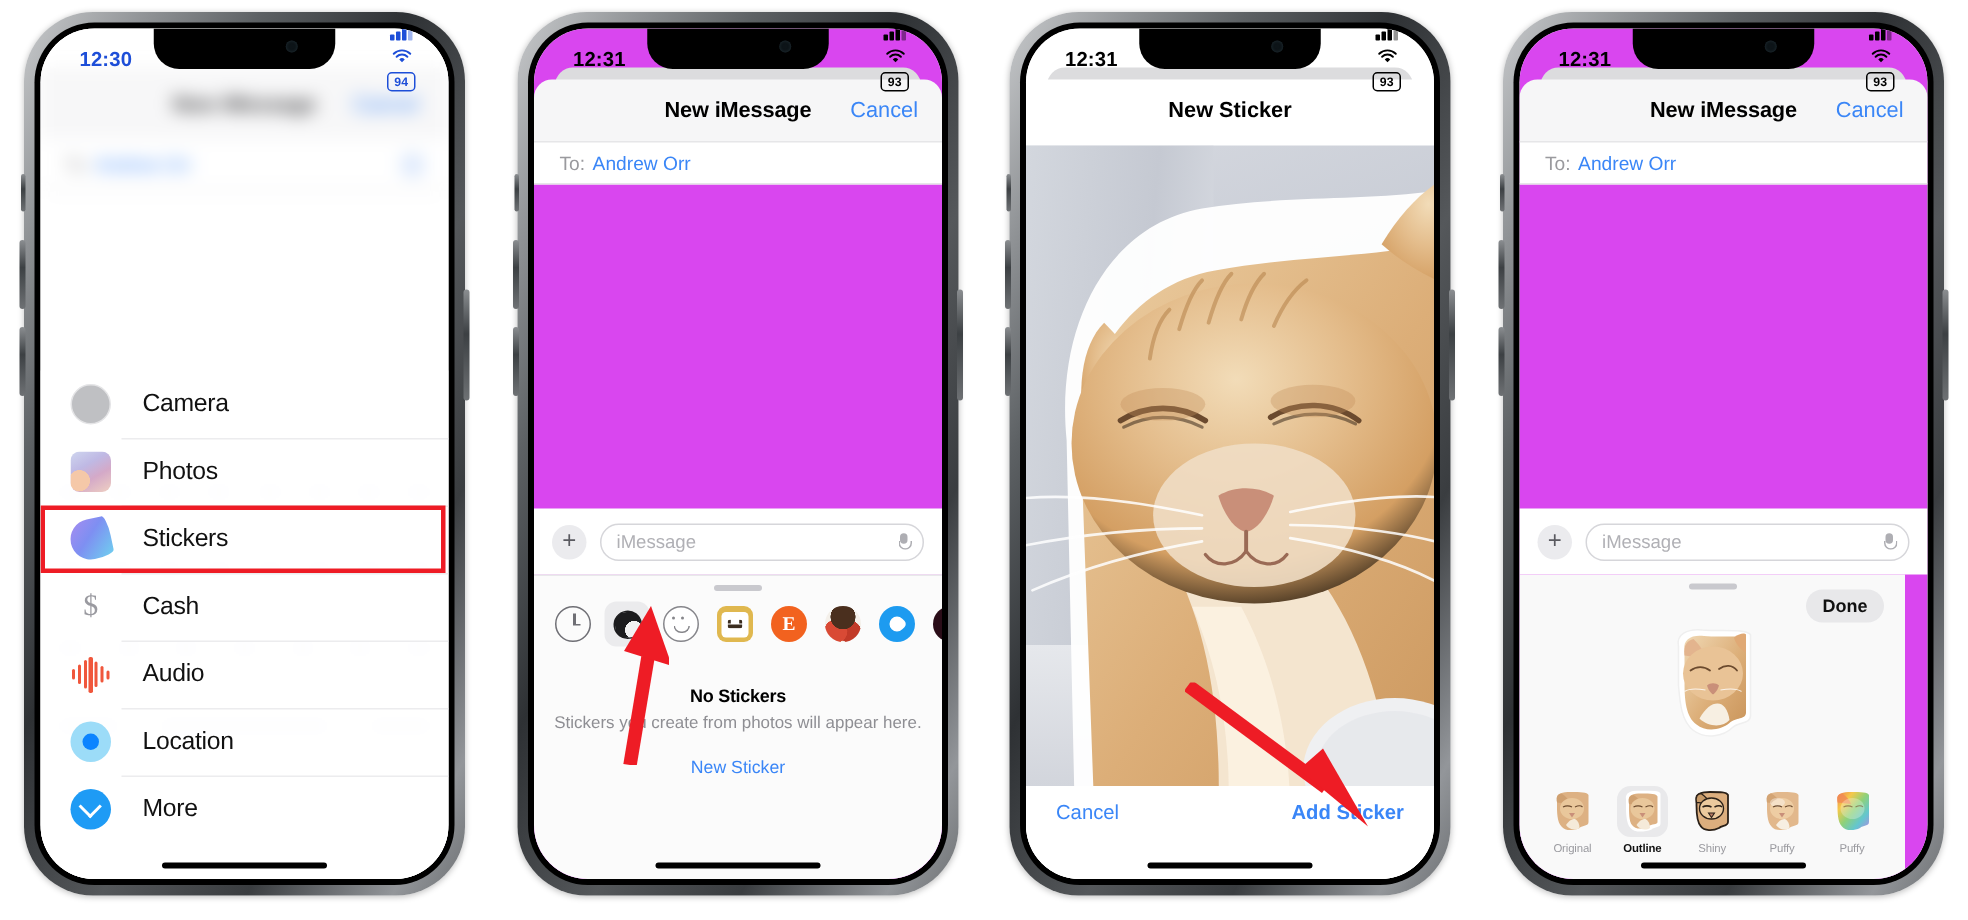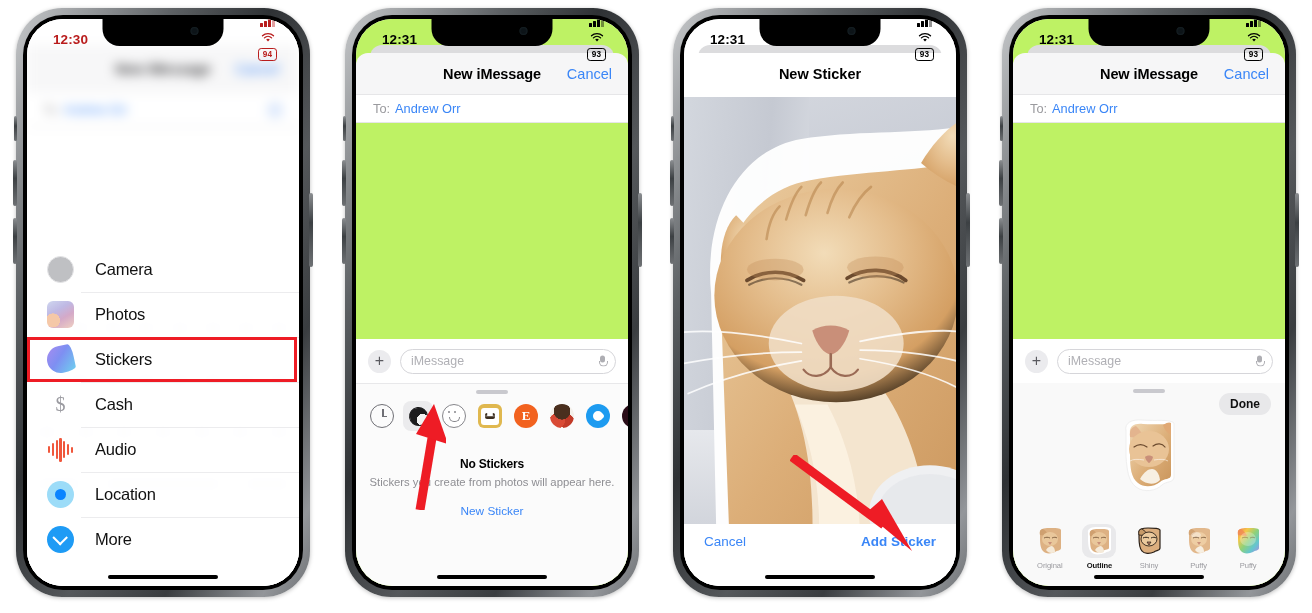--- a/index.html
+++ b/index.html
@@ -52,21 +52,21 @@
 
   
   .statusbar {
     position: absolute; top: 0; left: 0; right: 0; height: 34px;
     display: flex; align-items: center; justify-content: space-between;
     padding: 6px 22px 0 26px;
     z-index: 8;
     color: #000;
     font-size: 13.5px; font-weight: bold; letter-spacing: .1px;
   }
-  .statusbar.lightbg { color: #b91c1c; }
+  .statusbar.lightbg { color: #1d4ed8; }
   .sb-right { display: flex; align-items: center; gap: 5px; flex-direction: column; }
   .bars { display: flex; align-items: flex-end; gap: 1.3px; height: 10px; }
   .bars i { width: 2.6px; background: currentColor; border-radius: .6px; display:block; }
   .bars i:nth-child(1){height:3.5px}.bars i:nth-child(2){height:5.5px}
   .bars i:nth-child(3){height:7.5px}.bars i:nth-child(4){height:9.5px; opacity:.42}
   .batt {
     border: 1.3px solid currentColor; border-radius: 3.2px;
     font-size: 8.2px; font-weight: bold; line-height: 1;
     padding: 1.6px 2.2px 1.4px; min-width: 19px; text-align: center;
   }
@@ -148,21 +148,21 @@
   .ai-more { border-radius:50%; background:#1e9bf5;
     display:flex; align-items:center; justify-content:center; }
   .ai-more::after { content:""; width:9px; height:9px; border-left:2.2px solid #fff;
     border-bottom:2.2px solid #fff; transform:rotate(-45deg) translate(1px,-1.5px); }
   .hl-box {
     position:absolute; left:0px; right:2px; top:90px; height:45px;
     border:3px solid #ee1c25; background:transparent; z-index:5; pointer-events:none;
   }
 
   
-  .sheet { position:absolute; inset:0; background:#bef264; }
+  .sheet { position:absolute; inset:0; background:#d946ef; }
   .sheet-peek {
     position:absolute; top:26px; left:14px; right:14px; height:16px;
     background:#dcdcde; border-radius:12px 12px 0 0;
   }
   .nav {
     position:absolute; top:34px; left:0; right:0; height:41px;
     background:#f6f6f7; border-radius:12px 12px 0 0;
     display:flex; align-items:center; justify-content:center;
   }
   .nav .ttl { font-size:14.5px; font-weight:bold; color:#000; letter-spacing:-.1px; }
@@ -275,21 +275,21 @@
   .cat { position:absolute; left:-4%; top:2%; width:108%; height:98%; }
   .s3-bar {
     position:absolute; left:0; right:0; bottom:0; height:62px; background:#fff;
     display:flex; align-items:flex-start; justify-content:space-between;
     padding:10px 20px 0;
   }
   .s3-bar .lnk { font-size:13.5px; color:#3a86f7; }
   .s3-bar .lnk.bold { font-weight:bold; }
 
   
-  .stk-area { position:absolute; left:0; right:0; bottom:0; background:#f9f9f9; }
+  .stk-area { position:absolute; left:0; right:15px; bottom:0; background:#f9f9f9; }
   .donebtn {
     position:absolute; right:14px; top:10px;
     background:#e8e8ea; border-radius:13px; padding:4px 11px;
     font-size:12px; font-weight:bold; color:#111;
   }
   .bigsticker {
     position:absolute; left:50%; transform:translateX(-50%); top:34px;
     width:62px; height:78px;
   }
   .effects {

